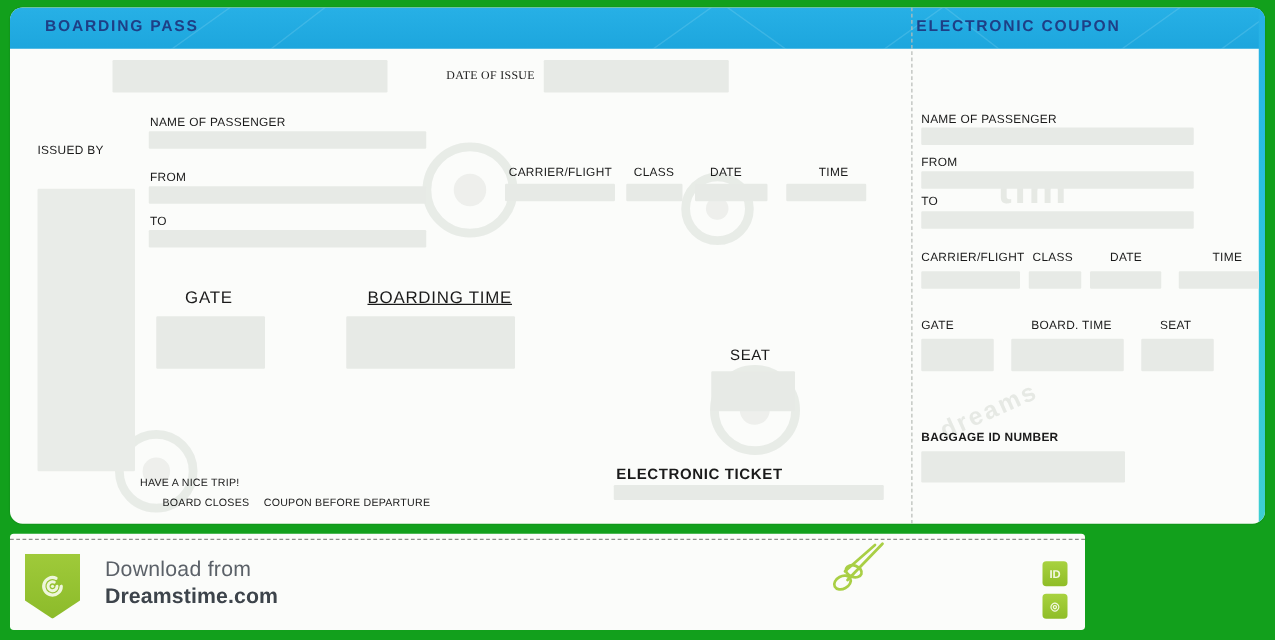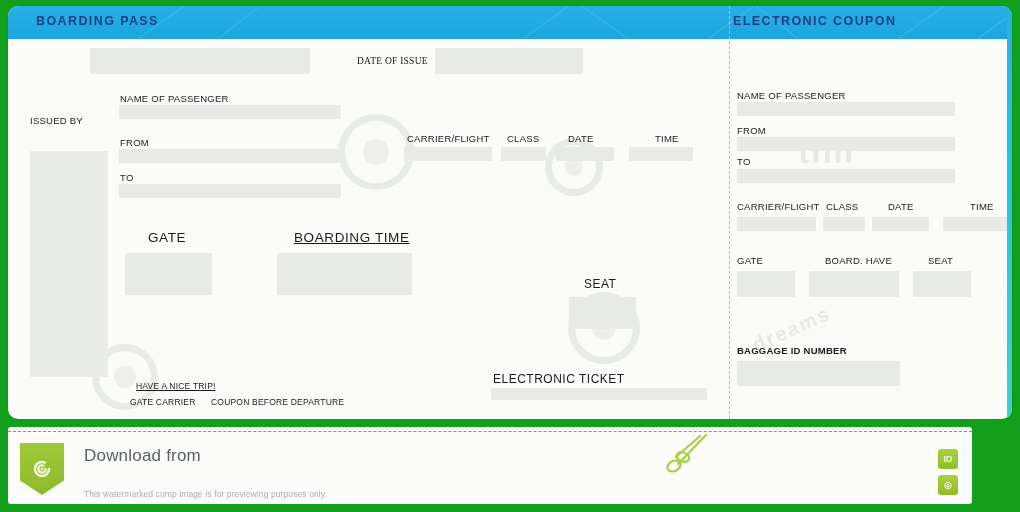--- a/index.html
+++ b/index.html
@@ -71,21 +71,21 @@
     transform:translate(-50%,-50%);border-radius:50%;
     background:rgba(190,198,188,.22);
   }
   .wm-text{
     position:absolute;font-size:30px;letter-spacing:2px;
     color:rgba(186,194,184,.32);font-weight:bold;pointer-events:none;
   }
 
   
   .footer{
-    position:absolute;left:8px;top:427px;width:964px;height:77px;
+    position:absolute;left:8px;top:427px;width:860px;height:77px;
     background:#fbfcfa;border-radius:3px;overflow:hidden;
   }
   .footer-dash{
     position:absolute;left:0;top:4px;width:100%;height:0;
     border-top:1px dashed #8c8f8a;
   }
   .ds-logo{
     position:absolute;left:12px;top:16px;width:44px;height:52px;
     background:linear-gradient(180deg,#9fca3a 0%,#8cbb2a 100%);
     clip-path:polygon(0 0,100% 0,100% 72%,50% 100%,0 72%);
@@ -181,25 +181,25 @@
 
       <div class="lbl big" style="left:140px;top:224px;">GATE</div>
       <div class="box" style="left:117px;top:247px;width:87px;height:42px;"></div>
 
       <div class="lbl big" style="left:286px;top:224px;text-decoration:underline;">BOARDING TIME</div>
       <div class="box" style="left:269px;top:247px;width:135px;height:42px;"></div>
 
       <div class="lbl mid" style="left:576px;top:271px;">SEAT</div>
       <div class="box" style="left:561px;top:291px;width:67px;height:32px;"></div>
 
-      <div class="lbl mid" style="left:485px;top:366px;">ELECTRONIC TICKET</div>
+      <div class="lbl mid" style="left:485px;top:366px;font-weight:bold;">ELECTRONIC TICKET</div>
       <div class="box" style="left:483px;top:382px;width:216px;height:12px;"></div>
 
-      <div class="lbl small" style="left:128px;top:375px;text-decoration:underline;">HAVE A NICE TRIP!</div>
-      <div class="lbl small" style="left:122px;top:391px;">GATE CARRIER</div>
+      <div class="lbl small" style="left:104px;top:375px;">HAVE A NICE TRIP!</div>
+      <div class="lbl small" style="left:122px;top:391px;">BOARD CLOSES</div>
       <div class="lbl small" style="left:203px;top:391px;">COUPON BEFORE DEPARTURE</div>
 
       <div class="lbl" style="left:729px;top:84px;">NAME OF PASSENGER</div>
       <div class="box" style="left:729px;top:96px;width:218px;height:14px;"></div>
 
       <div class="lbl" style="left:729px;top:119px;">FROM</div>
       <div class="box" style="left:729px;top:131px;width:218px;height:14px;"></div>
 
       <div class="lbl" style="left:729px;top:150px;">TO</div>
       <div class="box" style="left:729px;top:163px;width:218px;height:14px;"></div>
@@ -212,21 +212,21 @@
 
       <div class="lbl" style="left:880px;top:195px;">DATE</div>
       <div class="box" style="left:864px;top:211px;width:57px;height:14px;"></div>
 
       <div class="lbl" style="left:962px;top:195px;">TIME</div>
       <div class="box" style="left:935px;top:211px;width:64px;height:14px;"></div>
 
       <div class="lbl" style="left:729px;top:249px;">GATE</div>
       <div class="box" style="left:729px;top:265px;width:58px;height:26px;"></div>
 
-      <div class="lbl" style="left:817px;top:249px;">BOARD. HAVE</div>
+      <div class="lbl" style="left:817px;top:249px;">BOARD. TIME</div>
       <div class="box" style="left:801px;top:265px;width:90px;height:26px;"></div>
 
       <div class="lbl" style="left:920px;top:249px;">SEAT</div>
       <div class="box" style="left:905px;top:265px;width:58px;height:26px;"></div>
 
       <div class="lbl" style="left:729px;top:339px;font-weight:bold;">BAGGAGE ID NUMBER</div>
       <div class="box" style="left:729px;top:355px;width:163px;height:25px;"></div>
 
     </div>
   </div>
@@ -236,21 +236,21 @@
 
     <div class="ds-logo">
       <svg width="30" height="30" viewBox="0 0 30 30">
         <path d="M22 15a7 7 0 1 1-4.2-6.4" fill="none" stroke="#eef6dc" stroke-width="2.6" stroke-linecap="round"></path>
         <path d="M18.6 15a3.6 3.6 0 1 1-2.2-3.3" fill="none" stroke="#eef6dc" stroke-width="2.4" stroke-linecap="round"></path>
         <circle cx="15" cy="15" r="1.3" fill="#eef6dc"></circle>
       </svg>
     </div>
 
     <div class="ds-l1">Download from</div>
-    <div class="ds-l3">This watermarked comp image is for previewing purposes only.</div>
+    <div class="ds-l2">Dreamstime.com</div>
 
     <svg class="scissors" width="60" height="44" viewBox="0 0 60 44">
       <g fill="none" stroke="#a9cf45" stroke-width="2.2" stroke-linecap="round">
         <path d="M46 2 L18 31"></path>
         <path d="M40 3 L16 24"></path>
         <ellipse cx="14" cy="33" rx="7" ry="5" transform="rotate(-28 14 33)"></ellipse>
         <ellipse cx="23" cy="24" rx="6.5" ry="4.6" transform="rotate(20 23 24)"></ellipse>
       </g>
     </svg>
 

